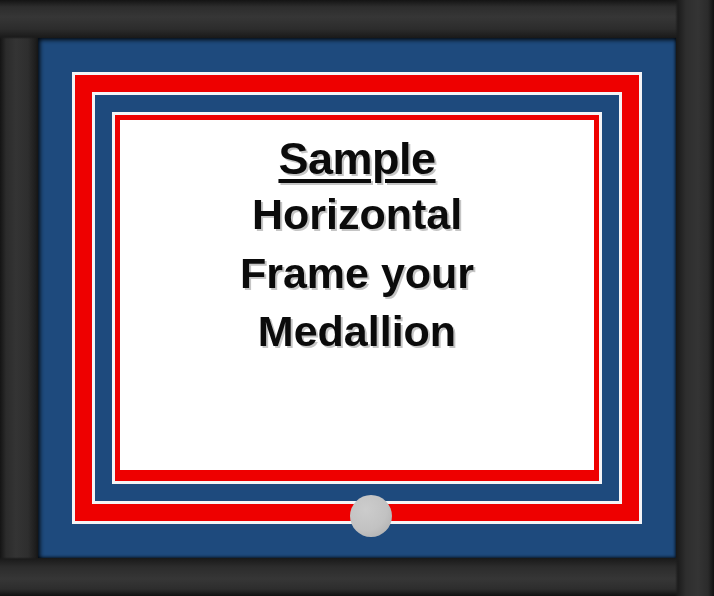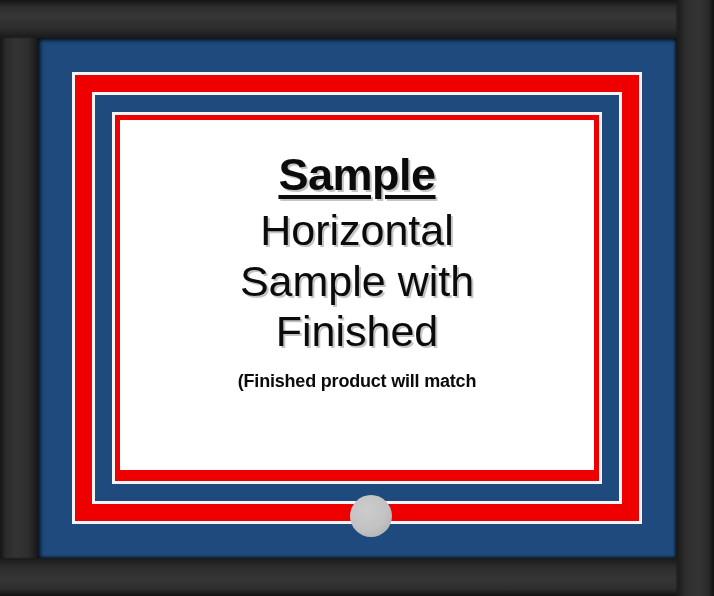--- a/index.html
+++ b/index.html
@@ -117,47 +117,47 @@
     position: absolute;
     left: 120px; top: 120px;
     width: 474px;
     height: 350px;
     background: #ffffff;
     z-index: 3;
     display: flex;
     flex-direction: column;
     align-items: center;
     justify-content: flex-start;
-    padding-top: 32px;
+    padding-top: 16px;
     box-sizing: border-box;
     overflow: hidden;
   }
 
   
   .title-sample {
     font-size: 45px;
     font-weight: bold;
     color: #0b0b0b;
     letter-spacing: -0.5px;
     line-height: 1;
     text-decoration: underline;
     text-decoration-thickness: 4px;
     text-underline-offset: 5px;
     text-shadow: 2px 2px 0 rgba(150,150,150,0.55);
     margin: 0 0 9px 0;
     white-space: nowrap;
   }
   .title-big {
     font-size: 43px;
-    font-weight: normal;
+    font-weight: bold;
     color: #0b0b0b;
     line-height: 1.04;
     letter-spacing: 0px;
     text-shadow: 2px 2px 0 rgba(150,150,150,0.55);
-    margin: 4px;
+    margin: 12px;
     white-space: nowrap;
   }
   .title-line-2 { margin-top: 2px; }
   .title-line-3 { margin-top: 2px; }
   .title-line-4 { margin-top: 2px; }
 
   .note-block {
     margin-top: 12px;
     text-align: center;
     line-height: 1.24;
@@ -195,26 +195,25 @@
   <div class="mat-layer mat-blue-inner"></div>
   <div class="mat-layer mat-white-line-3"></div>
   <div class="mat-layer mat-red-inner"></div>
 
   <div class="photo-panel">
 
     <div class="title-sample">Sample</div>
 
     <div class="title-big title-line-2">Horizontal</div>
 
-    <div class="title-big title-line-3">Sample with</div>
-
-    <div class="title-big title-line-4">Finished</div>
+    <div class="title-big title-line-3">Frame your</div>
+
+    <div class="title-big title-line-4">Medallion</div>
 
     <div class="note-block">
-      <span class="note-line">(Finished product will match</span>
     </div>
 
   </div>
 
   <div class="medallion"></div>
 
   <div class="frame-lip"></div>
 
 </div>
 

